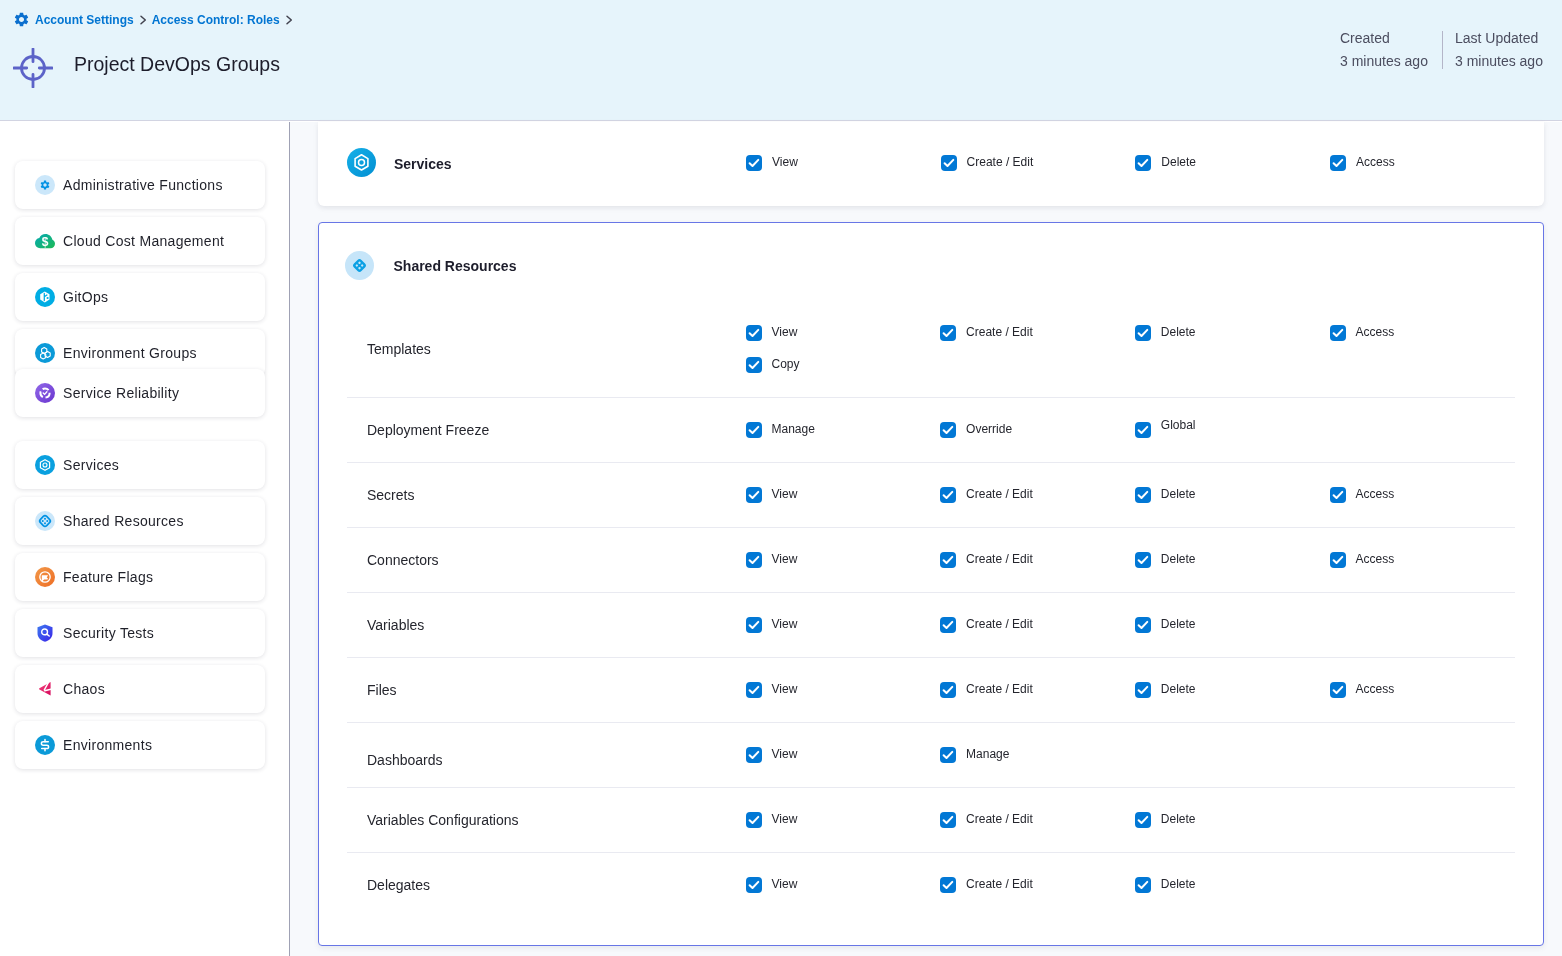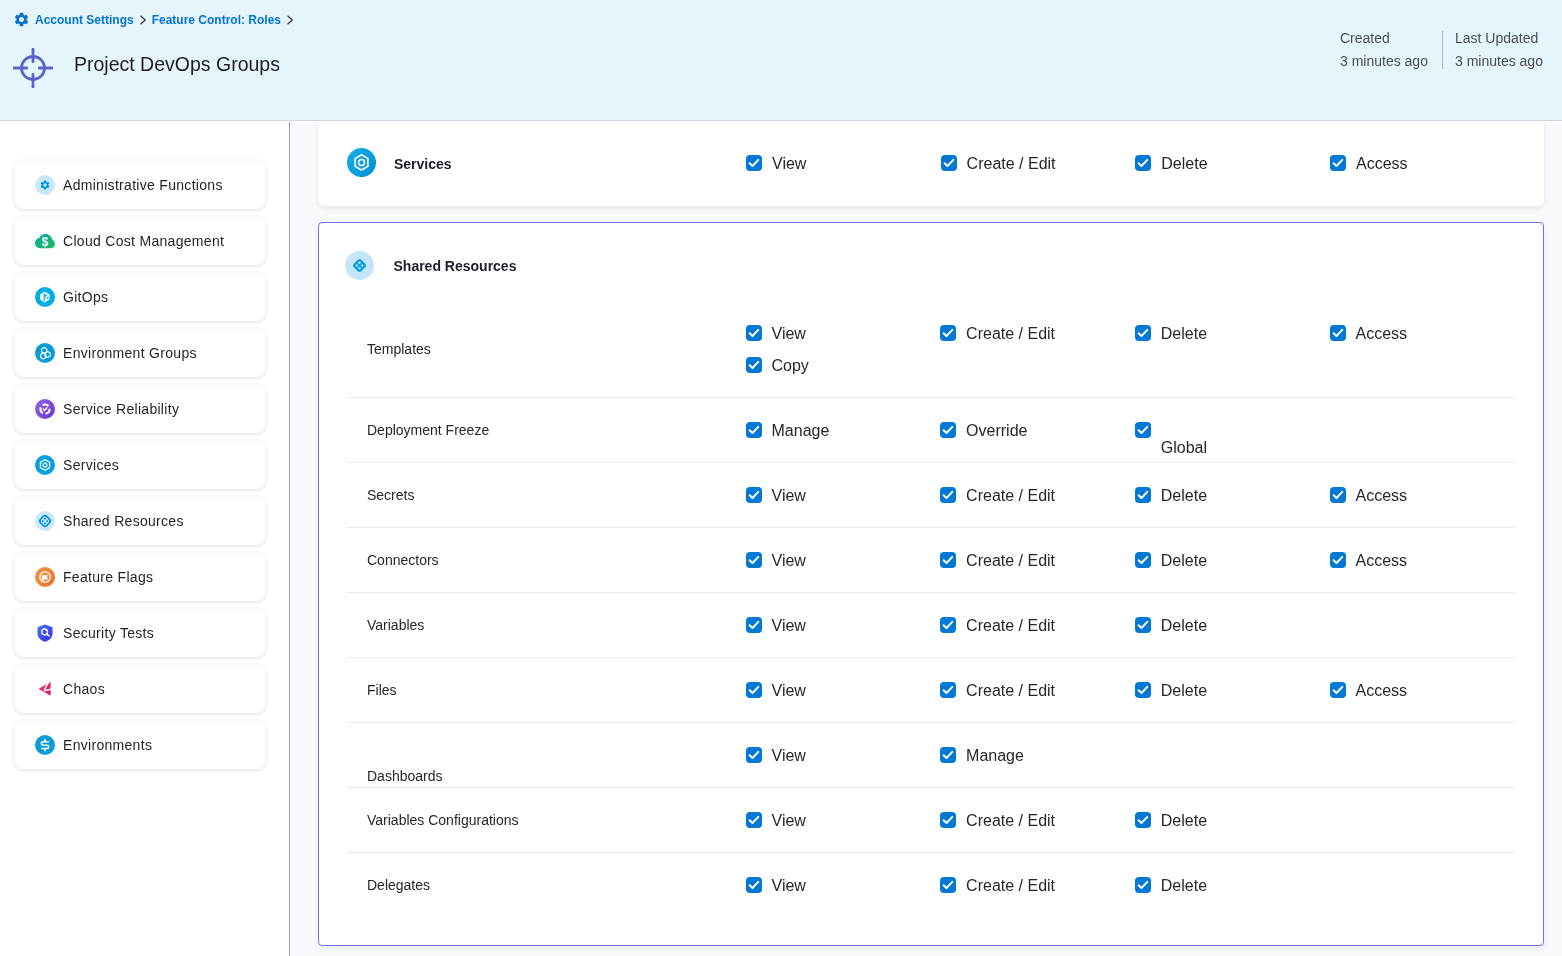--- a/index.html
+++ b/index.html
@@ -19,35 +19,35 @@
 .scard .ic { position:absolute; left:20px; top:14px; width:20px; height:20px; }
 .scard .lb { position:absolute; left:48px; top:50%; transform:translateY(-50%); font-size:14px; font-weight:500; color:#1f2029; white-space:nowrap; letter-spacing:0.3px; }
 .main { position:absolute; left:290px; top:122px; width:1272px; height:834px; background:#f7f9fc; }
 .card1 { position:absolute; left:28px; top:0px; width:1226px; height:84px; background:#fff; border-radius:0 0 6px 6px; box-shadow:0 2px 5px rgba(96,97,112,0.14); }
 .card2 { position:absolute; left:28px; top:100px; width:1226px; height:724px; background:#fff; border:1.5px solid #6876e6; border-radius:4px; box-shadow:0 2px 5px rgba(96,97,112,0.10); }
 .cicon { position:absolute; width:29px; height:29px; }
 .ctitle { position:absolute; left:76px; font-size:14px; font-weight:bold; color:#1d1d2b; white-space:nowrap; }
 .rlabel { position:absolute; left:48px; font-size:14px; color:#25262e; white-space:nowrap; }
 .cb { position:absolute; width:16px; height:16px; background:#0278d5; border-radius:4px; }
 .cb svg { position:absolute; left:0; top:0; }
-.cblb { position:absolute; font-size:16px; color:#25262e; white-space:nowrap; }
+.cblb { position:absolute; font-size:12px; color:#25262e; white-space:nowrap; }
 .sepln { position:absolute; left:28px; width:1168px; height:1px; background:#e9eaf1; }
 </style>
 </head>
 <body>
 <div class="header">
   <div class="crumbs">
     <svg class="gear" width="17" height="17" viewBox="0 0 24 24">
         <path fill="#0b6fce" d="M19.14 12.94c.04-.3.06-.61.06-.94 0-.32-.02-.64-.07-.94l2.03-1.58c.18-.14.23-.41.12-.61l-1.92-3.32c-.12-.22-.37-.29-.59-.22l-2.39.96c-.5-.38-1.03-.7-1.62-.94l-.36-2.54c-.04-.24-.24-.41-.48-.41h-3.84c-.24 0-.43.17-.47.41l-.36 2.54c-.59.24-1.13.57-1.62.94l-2.39-.96c-.22-.08-.47 0-.59.22L2.74 8.87c-.12.21-.08.47.12.61l2.03 1.58c-.05.3-.09.63-.09.94s.02.64.07.94l-2.03 1.58c-.18.14-.23.41-.12.61l1.92 3.32c.12.22.37.29.59.22l2.39-.96c.5.38 1.03.7 1.62.94l.36 2.54c.05.24.24.41.48.41h3.84c.24 0 .44-.17.47-.41l.36-2.54c.59-.24 1.13-.56 1.62-.94l2.39.96c.22.08.47 0 .59-.22l1.92-3.32c.12-.22.07-.47-.12-.61l-2.01-1.58zM12 15.6c-1.98 0-3.6-1.62-3.6-3.6s1.62-3.6 3.6-3.6 3.6 1.62 3.6 3.6-1.62 3.6-3.6 3.6z"></path>
       </svg>
     <span>Account Settings</span>
       <svg class="chv" width="8" height="12" viewBox="0 0 8 12">
         <path d="M2 2.2 L6.3 6 L2 9.8" stroke="#42434f" stroke-width="1.5" fill="none" stroke-linecap="round" stroke-linejoin="round"></path>
       </svg>
-      <span>Feature Control: Roles</span>
+      <span>Access Control: Roles</span>
       <svg class="chv" width="8" height="12" viewBox="0 0 8 12">
         <path d="M2 2.2 L6.3 6 L2 9.8" stroke="#42434f" stroke-width="1.5" fill="none" stroke-linecap="round" stroke-linejoin="round"></path>
       </svg>
   </div>
   <svg class="titleicon" width="40" height="40" viewBox="0 0 40 40" fill="none" stroke="#5c63c8" stroke-width="2.8" stroke-linecap="round">
     <circle cx="20" cy="20" r="11.5"></circle>
     <path d="M20 0.9 L20 13.7 M20 26.3 L20 39.1 M0.9 20 L13.7 20 M26.3 20 L39.1 20"></path>
   </svg>
   <div class="pagetitle">Project DevOps Groups</div>
   <div class="meta created">Created<br>3 minutes ago</div>
@@ -91,21 +91,21 @@
       <span class="ic"><svg width="20" height="20" viewBox="0 0 20 20">
           <circle cx="10" cy="10" r="10" fill="#0b9ad8"></circle>
           <g stroke="#ffffff" fill="none" stroke-width="1.1" stroke-linejoin="round">
             <path d="M9.2 4.6 L11.8 6.1 V9.1 L9.2 10.6 L6.6 9.1 V6.1 Z"></path>
             <path d="M12.6 8.4 L15.2 9.9 V12.9 L12.6 14.4 L10 12.9 V9.9 Z"></path>
             <path d="M8.2 9.9 L10.8 11.4 V14.4 L8.2 15.9 L5.6 14.4 V11.4 Z"></path>
           </g>
         </svg></span>
       <span class="lb">Environment Groups</span>
     </div>
-  <div class="scard" style="top:263px">
+  <div class="scard" style="top:247px">
       <span class="ic"><svg width="20" height="20" viewBox="0 0 20 20">
           <defs>
             <linearGradient id="gsrm" x1="0" y1="0" x2="1" y2="1">
               <stop offset="0" stop-color="#9168e8"></stop>
               <stop offset="1" stop-color="#6a36cf"></stop>
             </linearGradient>
           </defs>
           <circle cx="10" cy="10" r="10" fill="url(#gsrm)"></circle>
           <circle cx="10" cy="10" r="4.6" fill="none" stroke="#ffffff" stroke-width="2" stroke-dasharray="6.5 2.8"></circle>
           <path d="M8.2 10 l1.4 1.4 2.3-2.6" stroke="#ffffff" stroke-width="1.3" fill="none" stroke-linecap="round"></path>
@@ -278,21 +278,21 @@
         <svg width="16" height="16" viewBox="0 0 16 16">
           <path d="M3.6 8.2 L6.5 11 L12.3 4.9" stroke="#ffffff" stroke-width="2" fill="none" stroke-linecap="round" stroke-linejoin="round"></path>
         </svg>
       </span>
       <span class="cblb" style="left:647.1px; top:198.5px">Override</span>
     <span class="cb" style="left:815.8px; top:198.5px">
         <svg width="16" height="16" viewBox="0 0 16 16">
           <path d="M3.6 8.2 L6.5 11 L12.3 4.9" stroke="#ffffff" stroke-width="2" fill="none" stroke-linecap="round" stroke-linejoin="round"></path>
         </svg>
       </span>
-      <span class="cblb" style="left:841.8px; top:216px">Global</span>
+      <span class="cblb" style="left:841.8px; top:195px">Global</span>
     <span class="sepln" style="top:239.0px"></span>
     <span class="rlabel" style="top:263.5px">Secrets</span>
     <span class="cb" style="left:426.5px; top:263.5px">
         <svg width="16" height="16" viewBox="0 0 16 16">
           <path d="M3.6 8.2 L6.5 11 L12.3 4.9" stroke="#ffffff" stroke-width="2" fill="none" stroke-linecap="round" stroke-linejoin="round"></path>
         </svg>
       </span>
       <span class="cblb" style="left:452.5px; top:263.5px">View</span>
     <span class="cb" style="left:621.1px; top:263.5px">
         <svg width="16" height="16" viewBox="0 0 16 16">
@@ -378,21 +378,21 @@
         </svg>
       </span>
       <span class="cblb" style="left:841.8px; top:458.5px">Delete</span>
     <span class="cb" style="left:1010.5px; top:458.5px">
         <svg width="16" height="16" viewBox="0 0 16 16">
           <path d="M3.6 8.2 L6.5 11 L12.3 4.9" stroke="#ffffff" stroke-width="2" fill="none" stroke-linecap="round" stroke-linejoin="round"></path>
         </svg>
       </span>
       <span class="cblb" style="left:1036.5px; top:458.5px">Access</span>
     <span class="sepln" style="top:499.0px"></span>
-    <span class="rlabel" style="top:545px">Dashboards</span>
+    <span class="rlabel" style="top:529px">Dashboards</span>
     <span class="cb" style="left:426.5px; top:523.5px">
         <svg width="16" height="16" viewBox="0 0 16 16">
           <path d="M3.6 8.2 L6.5 11 L12.3 4.9" stroke="#ffffff" stroke-width="2" fill="none" stroke-linecap="round" stroke-linejoin="round"></path>
         </svg>
       </span>
       <span class="cblb" style="left:452.5px; top:523.5px">View</span>
     <span class="cb" style="left:621.1px; top:523.5px">
         <svg width="16" height="16" viewBox="0 0 16 16">
           <path d="M3.6 8.2 L6.5 11 L12.3 4.9" stroke="#ffffff" stroke-width="2" fill="none" stroke-linecap="round" stroke-linejoin="round"></path>
         </svg>

